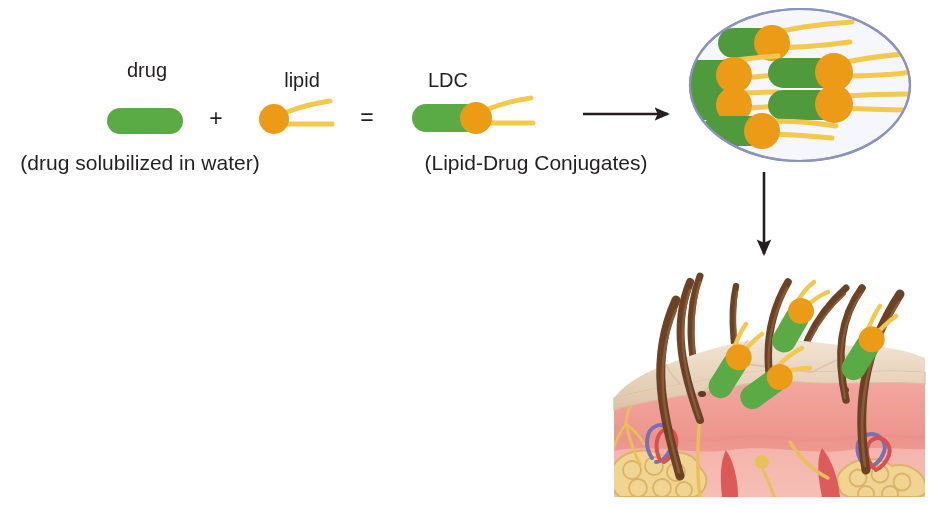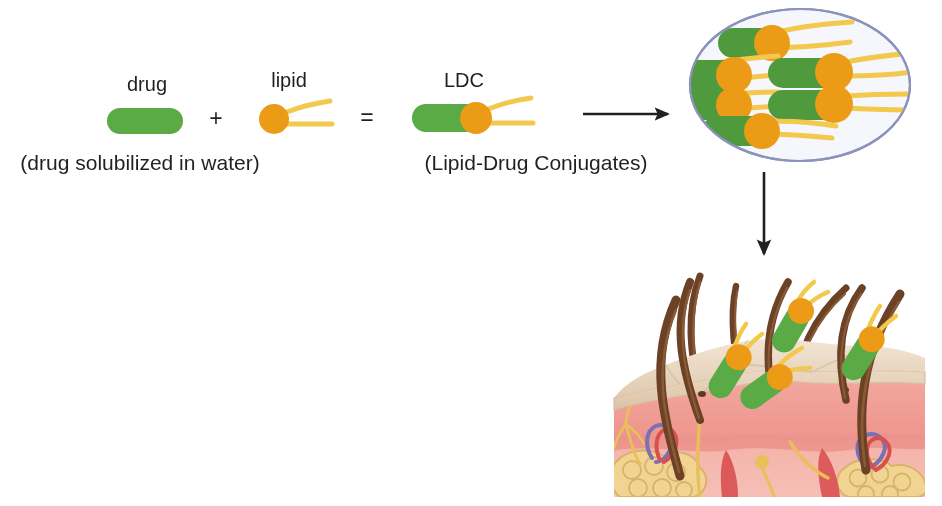--- a/index.html
+++ b/index.html
@@ -46,25 +46,25 @@
     width: 942px;
     height: 506px;
     overflow: visible;
   }
 </style>
 </head>
 <body>
 
 <div id="canvas">
 
-  <div class="lbl lbl-top" style="left:147px; top:74px;">drug</div>
-
-  <div class="lbl lbl-top" style="left:289px; top:70px;">lipid</div>
-
-  <div class="lbl lbl-top" style="left:464px; top:70px;">LDC</div>
+  <div class="lbl lbl-top" style="left:147px; top:60px;">drug</div>
+
+  <div class="lbl lbl-top" style="left:302px; top:70px;">lipid</div>
+
+  <div class="lbl lbl-top" style="left:448px; top:70px;">LDC</div>
 
   <div class="op" style="left:216px; top:118px;">+</div>
 
   <div class="op" style="left:367px; top:117px;">=</div>
 
   <div class="lbl lbl-caption" style="left:140px; top:152px;">(drug solubilized in water)</div>
 
   <div class="lbl lbl-caption" style="left:504px; top:152px;margin-left:32px;">(Lipid-Drug Conjugates)</div>
 
   <svg class="svg-layer" viewBox="0 0 942 506">

